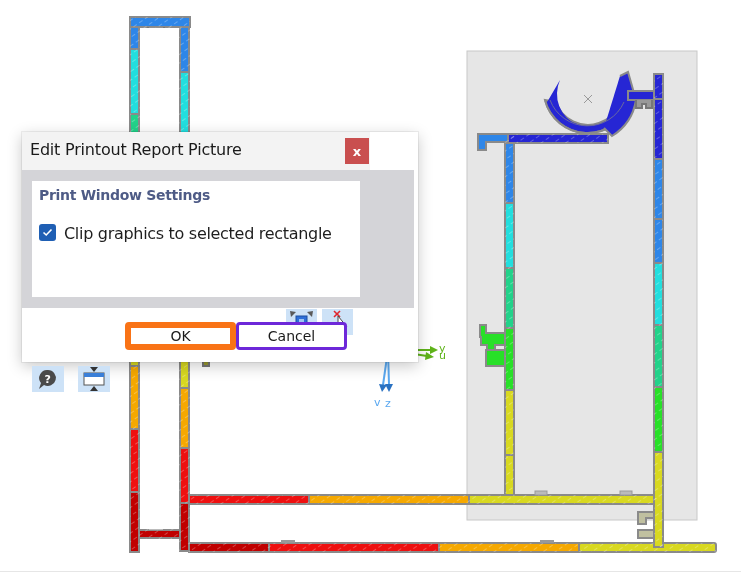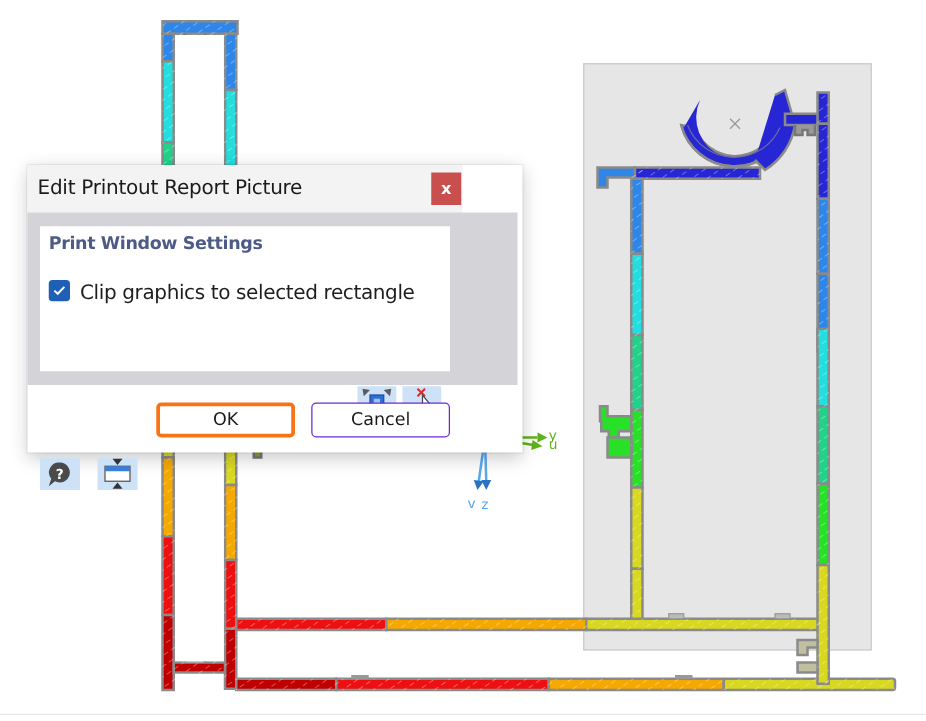--- a/index.html
+++ b/index.html
@@ -56,22 +56,22 @@
   .icon-btn {
     position: absolute; width: 31px; height: 26px; background: #cde2f7; cursor: pointer; margin-top: 44px;
   }
   .icon-btn svg { position: absolute; left: 0; top: 0; }
   .footer-btn {
     position: absolute; top: 190px; height: 28px; border-radius: 4px;
     background: #fff; font-size: 14px; color: #1a1a1a;
     display: flex; align-items: center; justify-content: center;
     font-family: "DejaVu Sans", sans-serif; cursor: pointer; box-sizing: border-box;
   }
-  .ok-btn { left: 103px; width: 111px; border: 3px solid #f97316; }
-  .cancel-btn { left: 227px; width: 111px; border: 1px solid #6d28d9; }
+  .ok-btn { left: 103px; width: 111px; border: 6px solid #f97316; }
+  .cancel-btn { left: 214px; width: 111px; border: 3px solid #6d28d9; }
 
   .axis-label { position: absolute; font-size: 11px; font-family: "DejaVu Sans", sans-serif; }
 </style>
 </head>
 <body>
 
 <svg class="canvas" width="741" height="577" viewBox="0 0 741 577">
   <defs>
     <pattern id="hatch" width="7" height="7" patternUnits="userSpaceOnUse" patternTransform="rotate(55)">
       <line x1="0" y1="0" x2="0" y2="7" stroke="rgba(255,255,255,0.45)" stroke-width="1.2" stroke-dasharray="4,3"></line>

